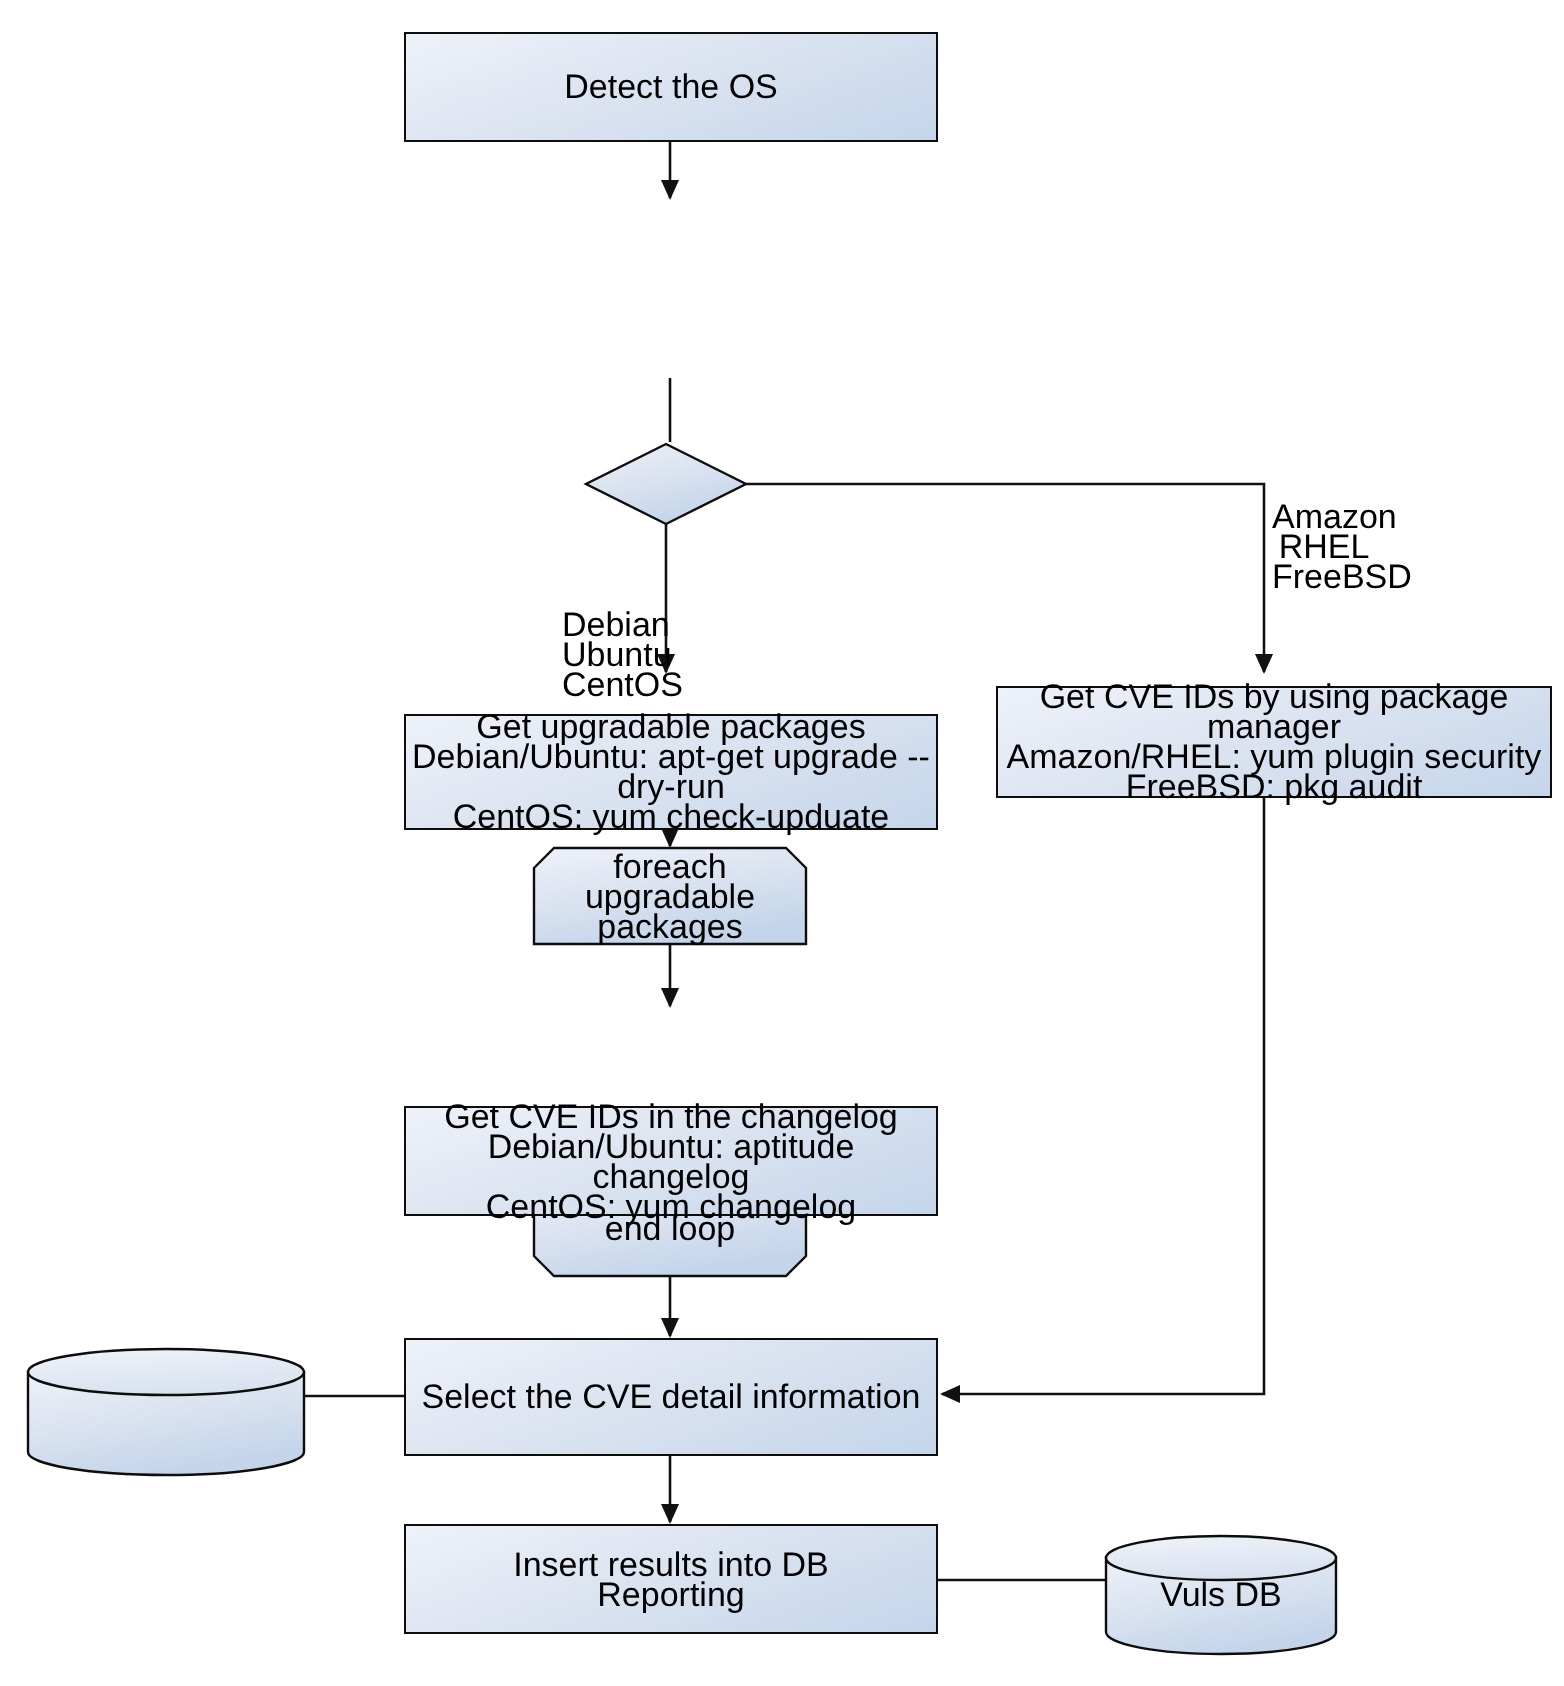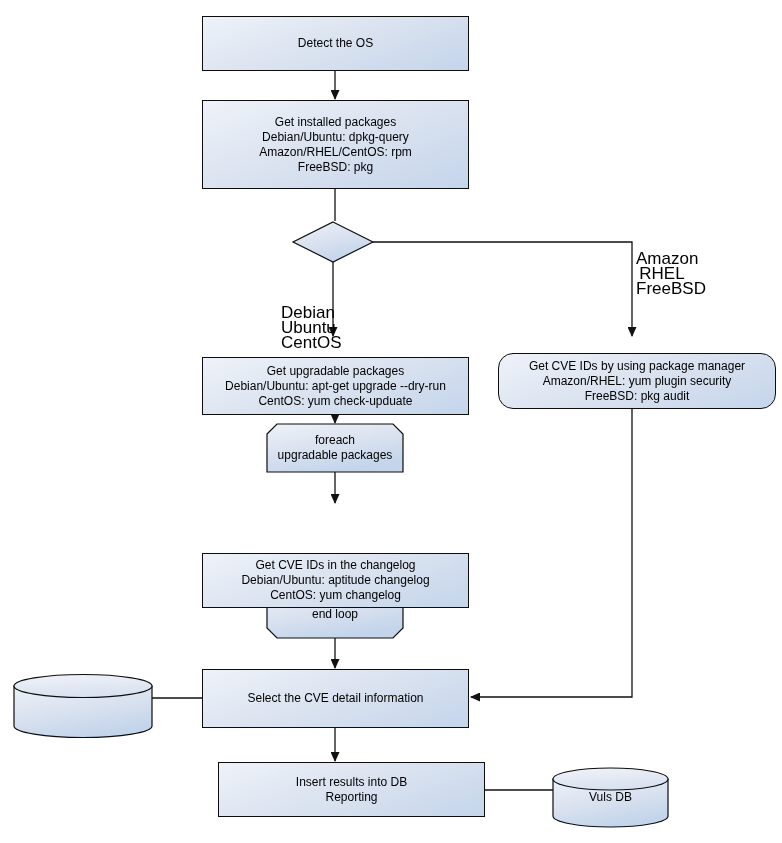--- a/index.html
+++ b/index.html
@@ -5,21 +5,21 @@
   html,body{margin:0;padding:0;background:#fff;}
   #stage{
     position:relative;width:782px;height:843px;background:#ffffff;
     font-family:"Liberation Sans","DejaVu Sans",sans-serif;
     color:#000;overflow:hidden;
   }
   #wires{position:absolute;left:0;top:0;width:782px;height:843px;}
   .node{
     position:absolute;display:flex;align-items:center;justify-content:center;
     text-align:center;white-space:pre-line;
-    font-size:12px;line-height:15px;color:#000;
+    font-size:17px;line-height:15px;color:#000;
     box-sizing:border-box;
   }
   .rectnode{
     border:1px solid #0d0d0d;
     background:linear-gradient(160deg,#eef2f9 0%,#dbe3f0 48%,#c4d5eb 100%);
   }
   .overlaytext{background:transparent;border:none;}
   .elabel{
     position:absolute;text-align:center;white-space:pre-line;
     font-size:17px;line-height:15px;color:#000;
@@ -73,40 +73,36 @@
     </g>
 
     <g>
       <path d="M553,779 v37 a57.5,11 0 0 0 115,0 v-37 z" fill="url(#shapeGrad)" stroke="#0d0d0d" stroke-width="1.2"></path>
       <ellipse cx="610.5" cy="779" rx="57.5" ry="11" fill="url(#lidGrad)" stroke="#0d0d0d" stroke-width="1.2"></ellipse>
     </g>
   </svg>
 
   <div class="node rectnode" style="left:202px;top:16px;width:267px;height:55px;">Detect the OS</div>
 
-  <div class="node rectnode" style="left:202px;top:100px;width:267px;height:89px;">Get installed packages
-Debian/Ubuntu: dpkg-query
-Amazon/RHEL/CentOS: rpm
-FreeBSD: pkg</div>
 
   <div class="node rectnode" style="left:202px;top:337px;width:267px;height:58px;margin-top:20px;">Get upgradable packages
 Debian/Ubuntu: apt-get upgrade --dry-run
 CentOS: yum check-upduate</div>
 
-  <div class="node rectnode" style="left:498px;top:353px;width:278px;height:56px;border-radius:15px;">Get CVE IDs by using package manager
+  <div class="node rectnode" style="left:498px;top:343px;width:278px;height:56px;">Get CVE IDs by using package manager
 Amazon/RHEL: yum plugin security
 FreeBSD: pkg audit</div>
 
   <div class="node rectnode" style="left:202px;top:505px;width:267px;height:55px;margin-top:48px;">Get CVE IDs in the changelog
 Debian/Ubuntu: aptitude changelog
 CentOS: yum changelog</div>
 
   <div class="node rectnode" style="left:202px;top:669px;width:267px;height:59px;">Select the CVE detail information</div>
 
-  <div class="node rectnode" style="left:218px;top:762px;width:267px;height:55px;">Insert results into DB
+  <div class="node rectnode" style="left:202px;top:762px;width:267px;height:55px;">Insert results into DB
 Reporting</div>
 
   <div class="node overlaytext" style="left:267px;top:424px;width:136px;height:48px;">foreach
 upgradable packages</div>
 
   <div class="node overlaytext" style="left:267px;top:590px;width:136px;height:48px;">end loop</div>
 
 
   <div class="node overlaytext" style="left:553px;top:783px;width:115px;height:28px;">Vuls DB</div>
 

